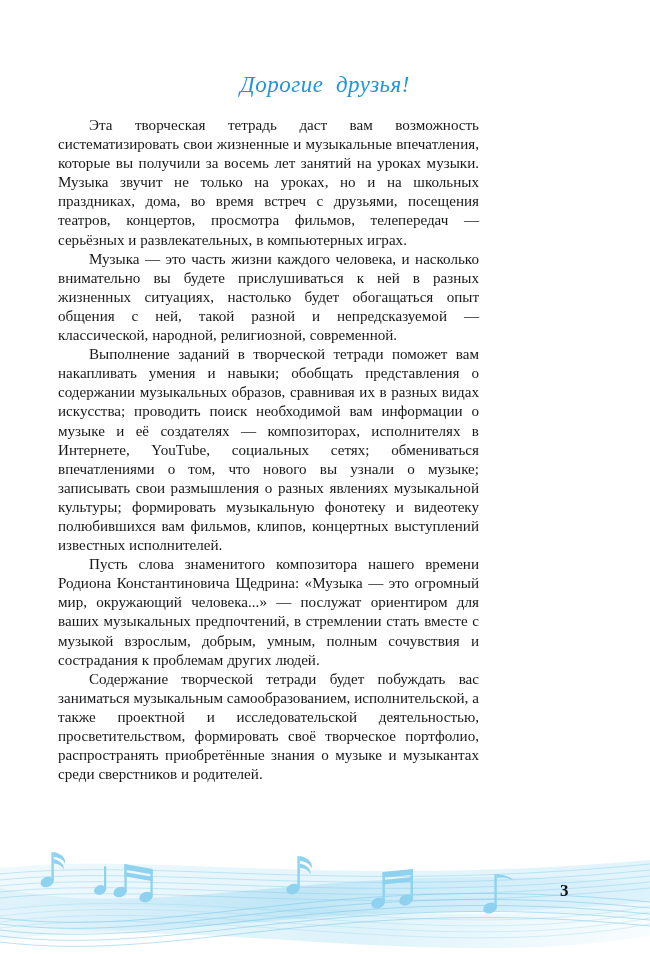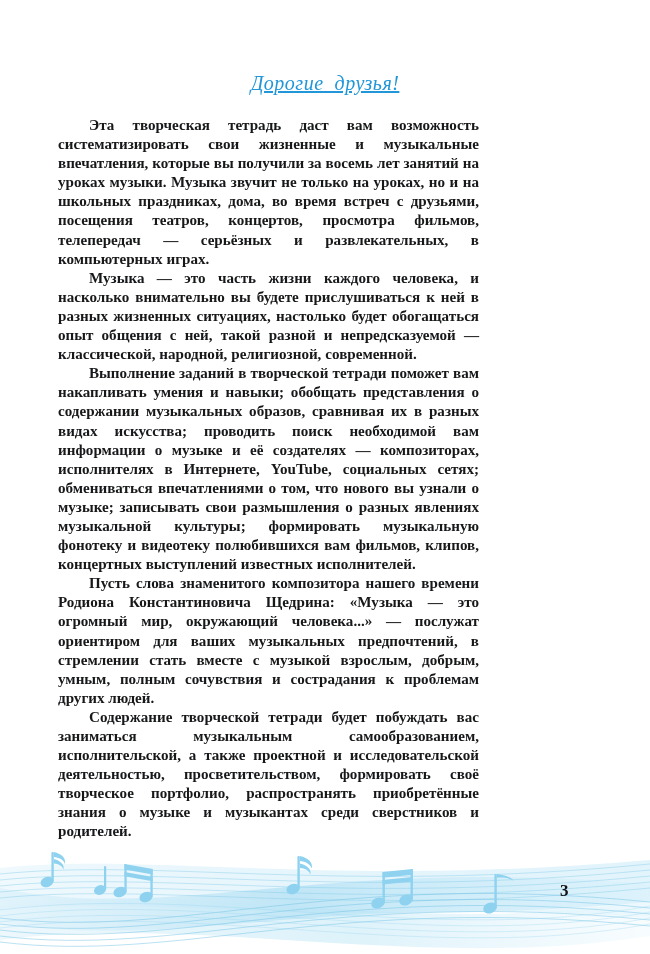--- a/index.html
+++ b/index.html
@@ -24,46 +24,44 @@
   
   .page-title {
     position: absolute;
     top: 72px;
     left: 0;
     width: 650px;
     text-align: center;
     font-family: "Liberation Serif", "DejaVu Serif", serif;
     font-style: italic;
     font-weight: 400;
-    font-size: 20px;
+    font-size: 23px;
     letter-spacing: 0.5px;
     color: #2196d8;
     white-space: pre;
-    text-decoration: underline;
   }
 
   
   .text-column {
     position: absolute;
     top: 116px;
     left: 58px;
     width: 421px;
   }
 
   .body-par {
     margin: 0;
     text-indent: 31px;
     text-align: justify;
     font-size: 15.1px;
     line-height: 19.1px;
     color: #17181a;
     font-family: "Liberation Serif", "DejaVu Serif", serif;
     hyphens: manual;
     word-spacing: 0.1px;
-    font-weight: bold;
   }
 
   
   .footer-art {
     position: absolute;
     left: 0;
     bottom: 0;
     width: 650px;
     height: 110px;
     pointer-events: none;

